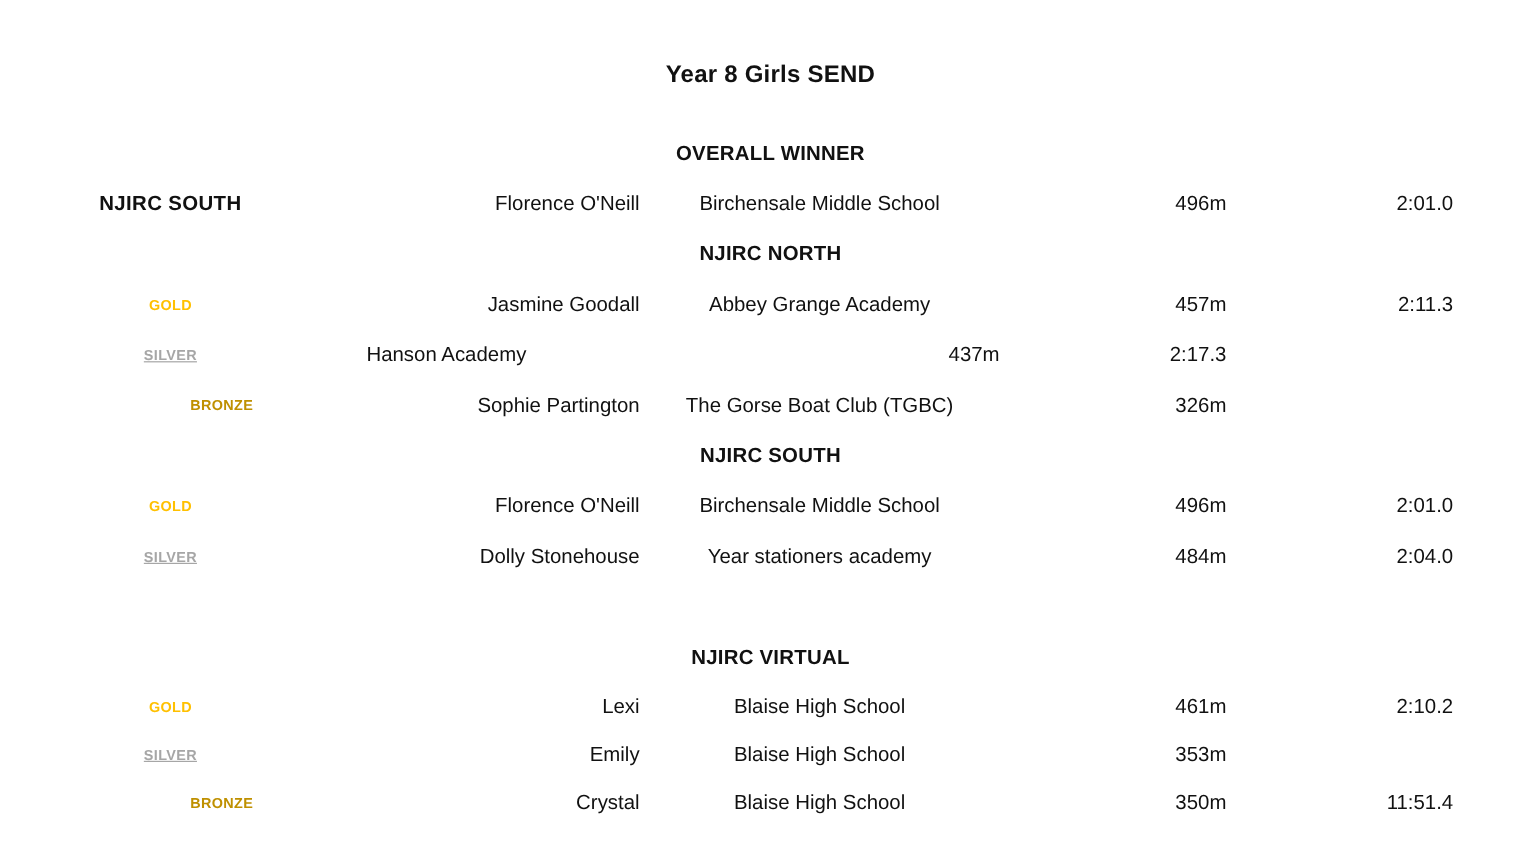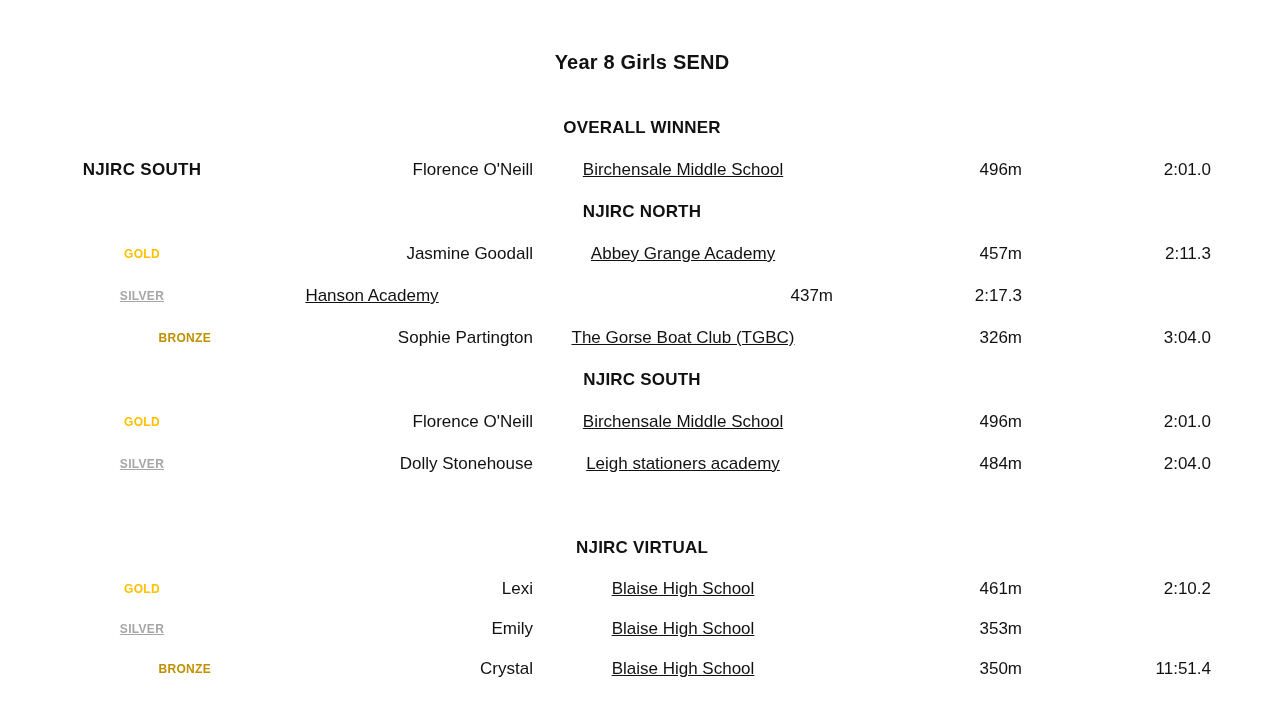--- a/index.html
+++ b/index.html
@@ -50,21 +50,21 @@
     grid-template-columns: 138px 322px 300px 189px 189px;
     align-items: center;
     height: 42px;
     font-size: 17px;
   }
   section.tight .row { height: 40px; }
 
   .cell { white-space: nowrap; }
   .c-medal   { text-align: center; font-weight: bold; font-size: 12px; letter-spacing: 0.3px; }
   .c-name    { text-align: right; }
-  .c-school  { text-align: center; text-decoration: underline; }
+  .c-school  { text-align: center; }
   .c-distance{ text-align: right; }
   .c-time    { text-align: right; }
 
   .medal-black  { color: var(--text, #111111); font-size: 17px; }
   .medal-gold   { color: var(--gold, #FFC000); }
   .medal-silver { color: var(--silver, #A6A6A6); text-decoration: underline; }
   .medal-bronze { color: var(--bronze, #BF9000); text-align: right; }
 </style>
 </head>
 <body style="background: rgb(255, 255, 255);">
@@ -105,41 +105,40 @@
     <span class="cell c-school">Hanson Academy</span>
     <span class="cell c-distance">437m</span>
     <span class="cell c-time">2:17.3</span>
   </div>
 
   <div class="row">
     <span class="cell c-medal medal-bronze">BRONZE</span>
     <span class="cell c-name">Sophie Partington</span>
     <span class="cell c-school">The Gorse Boat Club (TGBC)</span>
     <span class="cell c-distance">326m</span>
-    <span class="cell c-time">3:04.0</span>
   </div>
 </div>
   </section>
 
   <section>
 
     <h2 class="section-heading">NJIRC SOUTH</h2>
     <div class="rows">
   <div class="row">
     <span class="cell c-medal medal-gold">GOLD</span>
     <span class="cell c-name">Florence O'Neill</span>
     <span class="cell c-school">Birchensale Middle School</span>
     <span class="cell c-distance">496m</span>
     <span class="cell c-time">2:01.0</span>
   </div>
 
   <div class="row">
     <span class="cell c-medal medal-silver">SILVER</span>
     <span class="cell c-name">Dolly Stonehouse</span>
-    <span class="cell c-school">Leigh stationers academy</span>
+    <span class="cell c-school">Year stationers academy</span>
     <span class="cell c-distance">484m</span>
     <span class="cell c-time">2:04.0</span>
   </div>
 </div>
   </section>
 
   <section class="tight">
     <div class="spacer"></div>
     <h2 class="section-heading">NJIRC VIRTUAL</h2>
     <div class="rows">

